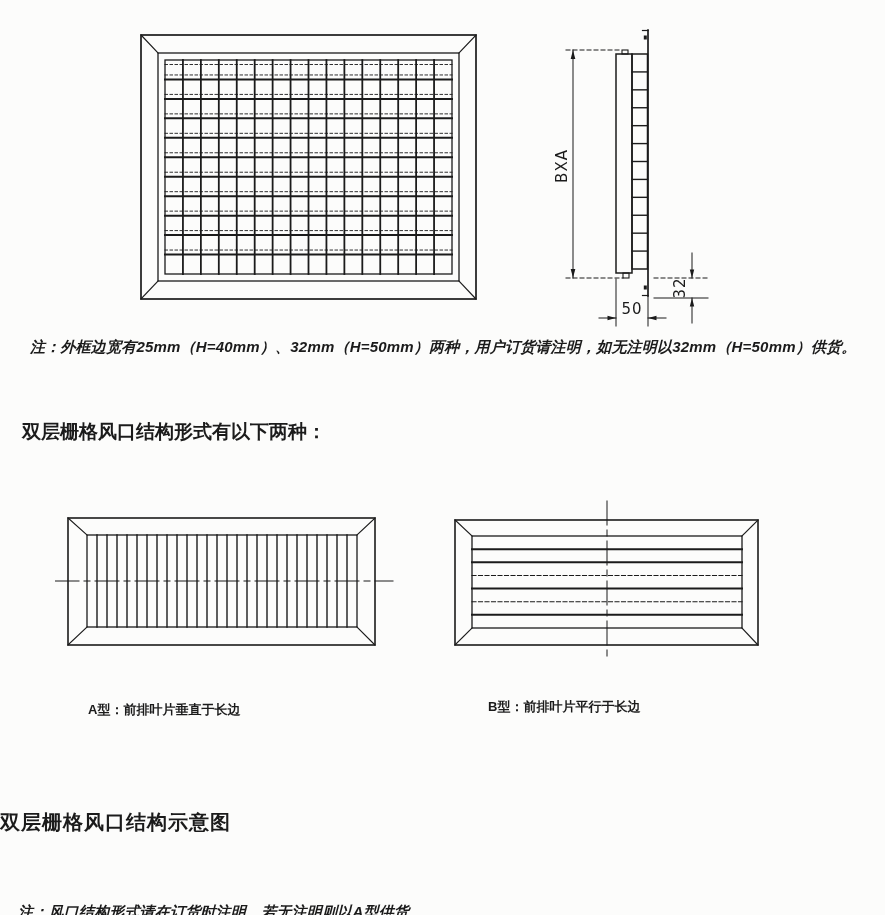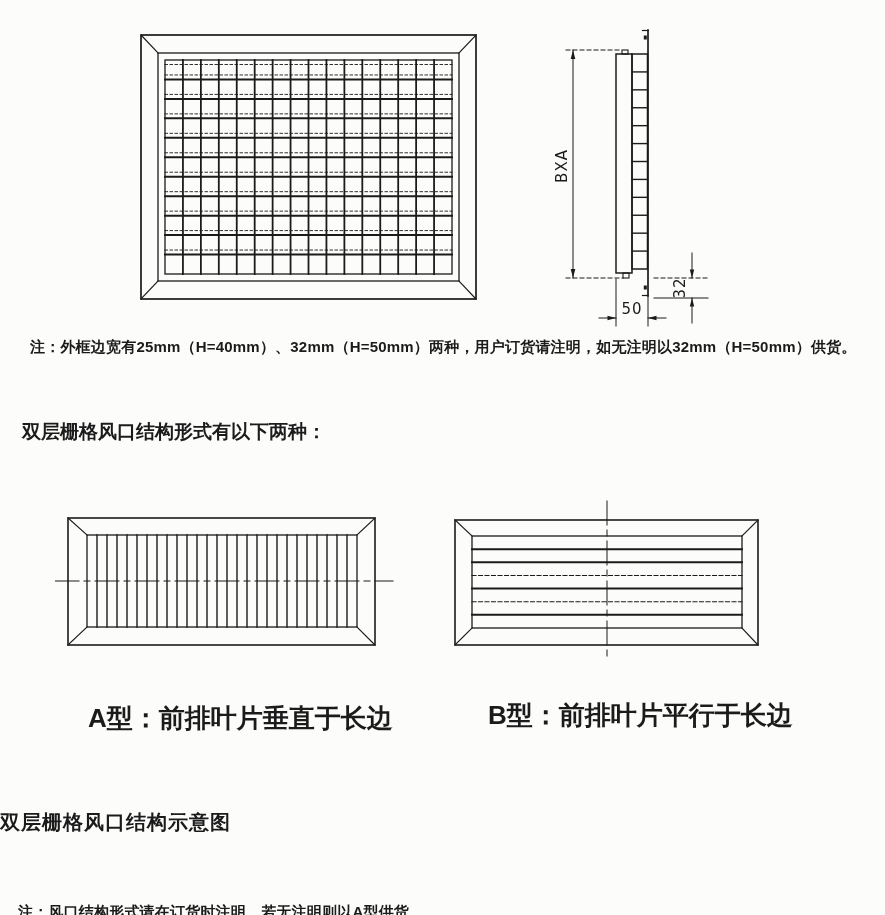--- a/index.html
+++ b/index.html
@@ -6,23 +6,23 @@
   body{
     width:885px;height:915px;position:relative;overflow:hidden;
     background:#fcfcfb;color:#1b1b1b;
     font-family:"Liberation Sans", sans-serif;
   }
   .abs{position:absolute;}
   .ln{stroke:#1b1b1b;fill:none;stroke-linecap:square;}
   .fillink{fill:#1b1b1b;stroke:none;}
   svg text{fill:#1b1b1b;font-family:"DejaVu Sans", sans-serif;}
   .dim{font-size:15px;letter-spacing:1px;}
-  .note{font-weight:bold;font-size:15px;white-space:nowrap;letter-spacing:0.2px;}
+  .note{font-weight:bold;font-size:15px;white-space:nowrap;letter-spacing:0.2px;font-style:italic;}
   .intro{font-family:"Liberation Serif", serif;font-size:19px;font-weight:700;white-space:nowrap;}
-  .caption{font-weight:bold;font-size:26px;white-space:nowrap;}
+  .caption{font-weight:bold;font-size:13px;white-space:nowrap;}
   .main-title{font-weight:bold;font-size:20px;letter-spacing:1px;width:885px;}
 </style>
 </head>
 <body>
 
 <svg class="abs" style="left:133px;top:28px" width="350" height="278">
   <rect class="ln" x="8" y="7" width="335" height="264" stroke-width="1.7"></rect>
   <g>
     <line class="ln" x1="8" y1="7" x2="25" y2="25" stroke-width="1.2"></line>
     <line class="ln" x1="343" y1="7" x2="326" y2="25" stroke-width="1.2"></line>

